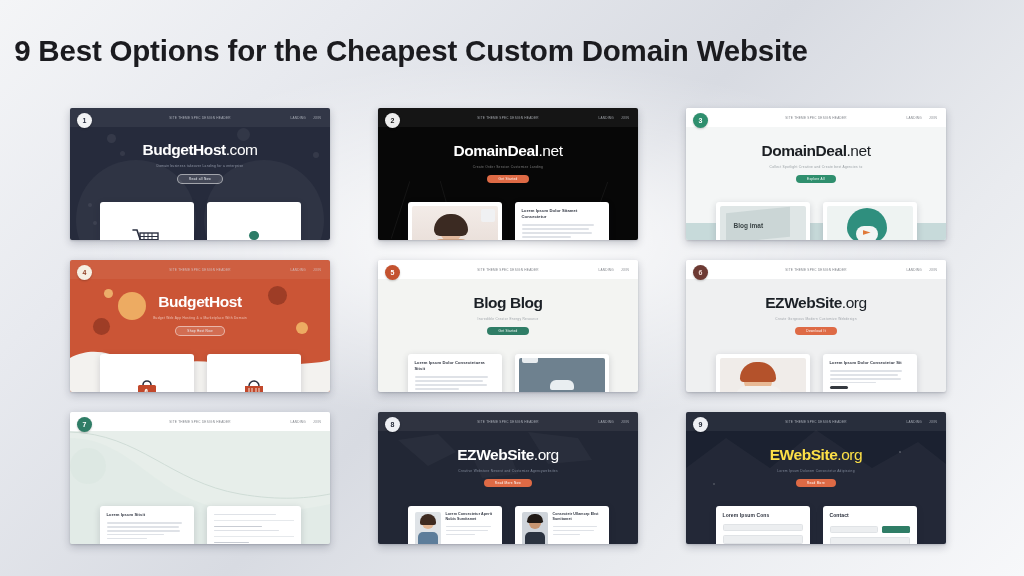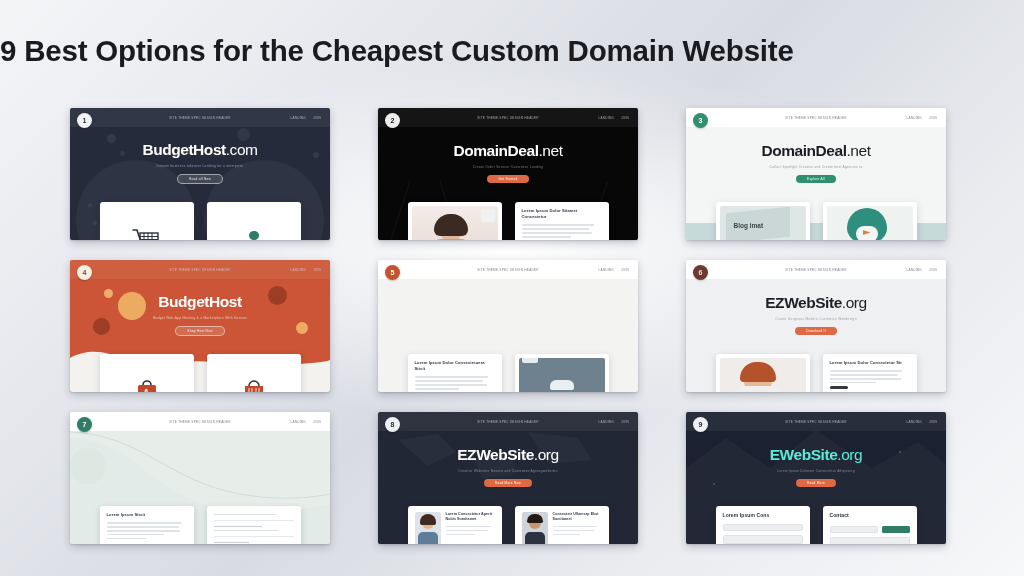--- a/index.html
+++ b/index.html
@@ -9,21 +9,21 @@
     background:
       radial-gradient(ellipse 60% 45% at 50% 42%, #ffffff 0%, rgba(255,255,255,0) 70%),
       linear-gradient(135deg, #f4f5f7 0%, #e8eaef 22%, #d8dbe2 50%, #e9ebef 74%, #f7f8fa 100%);
     position: relative;
   }
 
   
   .page-title {
     position: absolute;
     top: 34px; left: 0; width: 822px;
-    text-align: left;
+    text-align: center;
     font-size: 29.5px;
     font-weight: bold;
     color: #1b1b1f;
     letter-spacing: -0.2px;
     white-space: nowrap;
   }
 
   
   .grid {
     position: absolute;
@@ -163,21 +163,21 @@
   .c7 .hero-title { color: #12171c; }
   .c7 .hero-sub { color: #7e8a88; }
 
   
   .c8 { background: #222735; }
   .c8 .hero-title { color: #fff; }
   .c8 .hero-sub { color: #9aa3b4; }
 
   
   .c9 { background: #1b2130; }
-  .c9 .hero-title { color: #5eead4; }
+  .c9 .hero-title { color: #fde047; }
   .c9 .hero-sub { color: #98a1b2; }
 
   .portrait { width: 26px; height: 34px; border-radius: 2px; flex: none; overflow: hidden; position: relative; }
   .p-row { display: flex; gap: 5px; }
   .p-col { flex: 1; }
 
   .field { height: 7px; border-radius: 1.5px; background: #eceef0; border: .5px solid #e0e3e6; margin-top: 4px; }
   .btn-sm { height: 7px; border-radius: 1.5px; margin-top: 4px; }
 </style>
 </head>
@@ -373,20 +373,25 @@
   <div class="card c5">
     <div class="screen">
       <div class="nav light">
         <span class="nav-center nav-dark-txt">SITE THEME SPEC DESIGN HEADER</span>
         <span class="nav-right nav-dark-txt">
           <span>LANDING</span>
           <span>JOIN</span>
         </span>
       </div>
 
+      <div class="hero">
+        <div class="hero-title"><span>Blog Blog</span><span class="tld"></span></div>
+        <div class="hero-sub">Incredible Creator Energy Resource</div>
+        <div class="cta" style="background:#2f7d66;">Get Started</div>
+      </div>
 
       <div class="panels">
         <div class="panel">
           <div class="ph-title">Lorem Ipsum Dolor Consectetuera Sitsit</div>
           <div class="ln" style="width:92%"></div>
           <div class="ln" style="width:86%"></div>
           <div class="ln" style="width:90%"></div>
           <div class="ln" style="width:55%"></div>
 
         </div>

